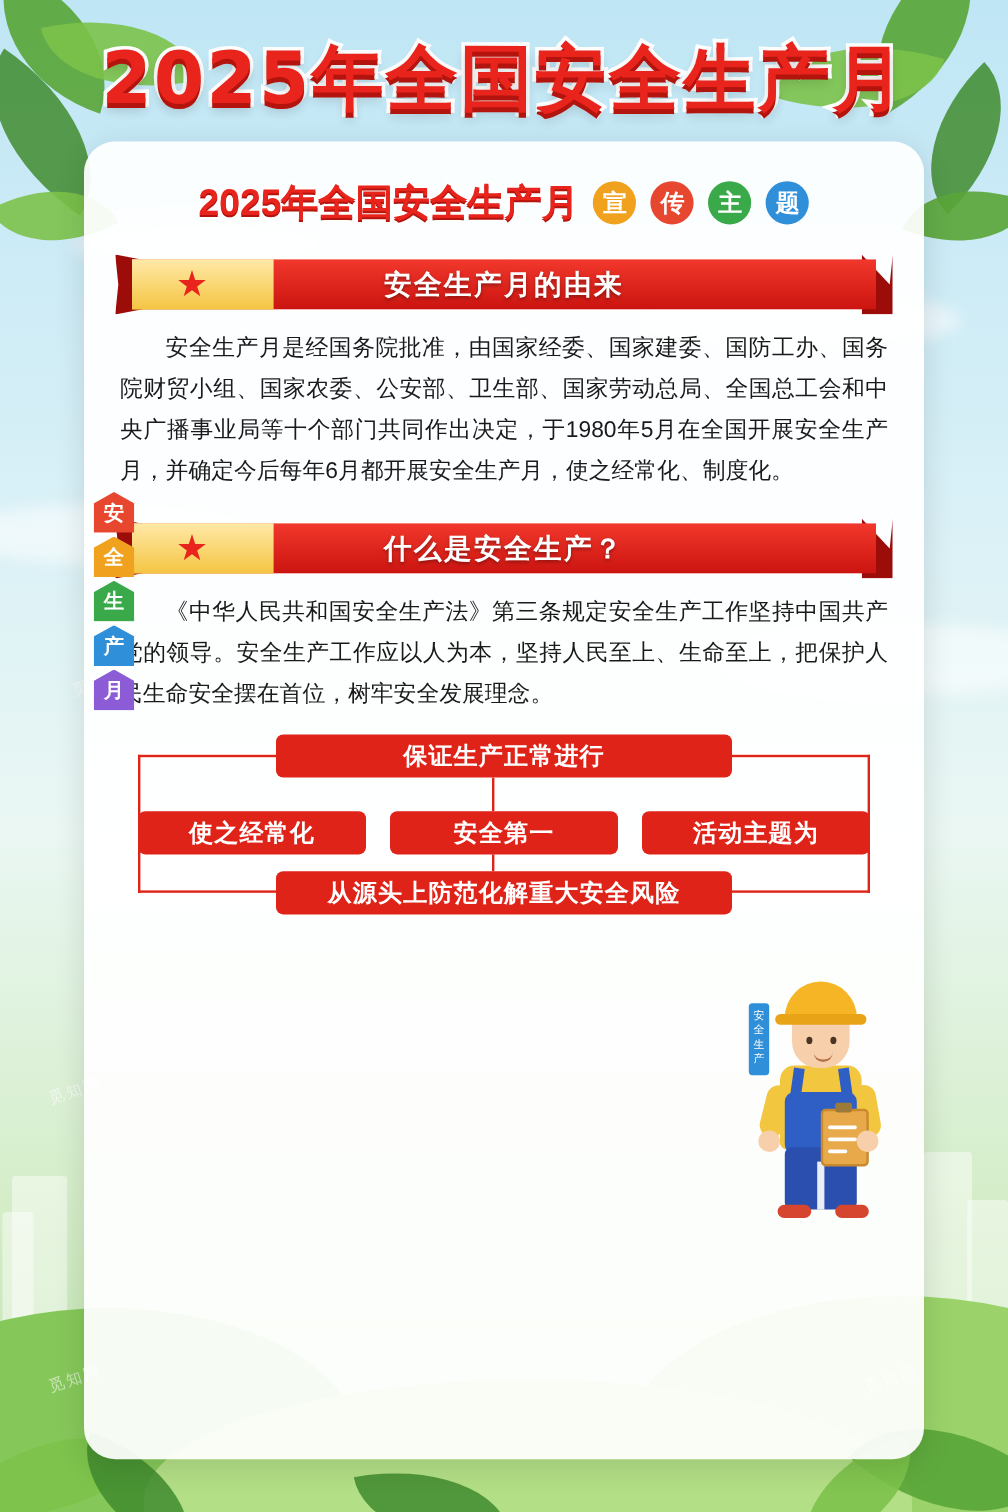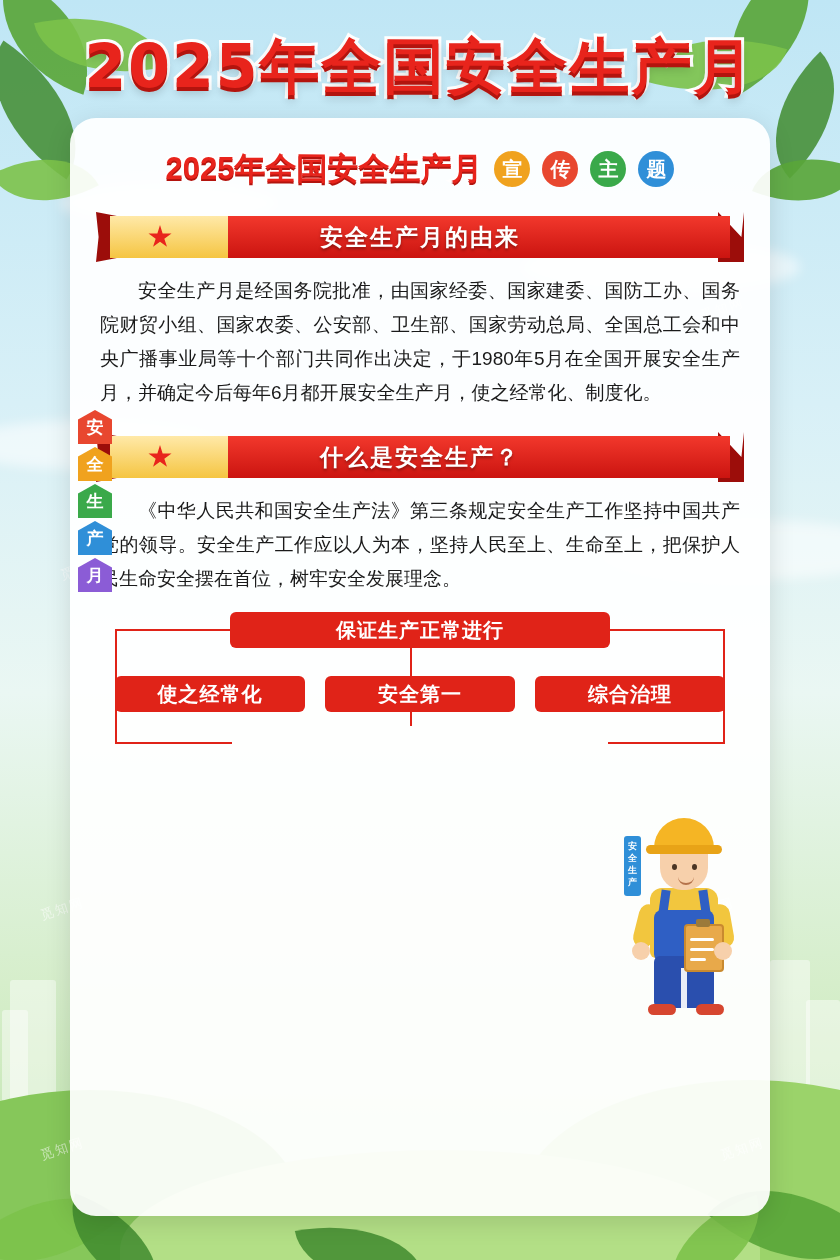--- a/index.html
+++ b/index.html
@@ -95,21 +95,21 @@
     position:absolute;left:38px;top:13px;width:24px;height:24px;background:#e8241c;
     clip-path:polygon(50% 0%,61% 35%,98% 35%,68% 57%,79% 91%,50% 70%,21% 91%,32% 57%,2% 35%,39% 35%);
   }
   .ribbon .label{
     position:absolute;left:0;right:0;top:4px;height:42px;display:flex;align-items:center;justify-content:center;
     color:#fff;font-size:23px;font-weight:bold;letter-spacing:2px;
     text-shadow:0 2px 3px rgba(0,0,0,.35);
   }
 
   
-  .worker{position:absolute;right:22px;top:700px;width:120px;height:200px;z-index:8;font-weight:bold;}
+  .worker{position:absolute;right:22px;top:700px;width:120px;height:200px;z-index:8;}
   .w-helmet{position:absolute;left:26px;top:0;width:60px;height:30px;background:#f5b524;border-radius:30px 30px 0 0;}
   .w-brim{position:absolute;left:18px;top:27px;width:76px;height:9px;background:#e8a317;border-radius:5px;}
   .w-face{position:absolute;left:32px;top:30px;width:48px;height:42px;background:#f7d0ab;border-radius:0 0 22px 22px;}
   .w-eye{position:absolute;width:5px;height:6px;background:#4a3524;border-radius:50%;top:46px;}
   .w-eye.l{left:44px;} .w-eye.r{left:64px;}
   .w-smile{position:absolute;left:50px;top:57px;width:16px;height:8px;border-bottom:2px solid #b5724a;border-radius:0 0 16px 16px;}
   .w-body{position:absolute;left:22px;top:70px;width:68px;height:70px;background:#f2c63e;border-radius:12px 12px 6px 6px;}
   .w-overall{position:absolute;left:26px;top:92px;width:60px;height:52px;background:#2f5fc4;border-radius:8px;}
   .w-strap-l,.w-strap-r{position:absolute;top:72px;width:9px;height:24px;background:#2f5fc4;}
   .w-strap-l{left:32px;transform:rotate(8deg);} .w-strap-r{left:72px;transform:rotate(-8deg);}
@@ -242,22 +242,23 @@
       <div class="d-line dl-h4"></div>
       <div class="d-line dl-v3"></div>
       <div class="d-line dl-v4"></div>
       <div class="d-line dl-c1"></div>
       <div class="d-line dl-c2"></div>
 
       <div class="d-top">保证生产正常进行</div>
       <div class="d-row">
         <div class="d-item">使之经常化</div>
         <div class="d-item">安全第一</div>
-        <div class="d-item">综合治理</div>
+        <div class="d-item">活动主题为</div>
       </div>
+      <div class="d-bottom">从源头上防范化解重大安全风险</div>
     </div>
 
   </div>
 
   <div class="vbadge">
     <span class="vb1">安</span>
     <span class="vb2">全</span>
     <span class="vb3">生</span>
     <span class="vb4">产</span>
     <span class="vb5">月</span>

